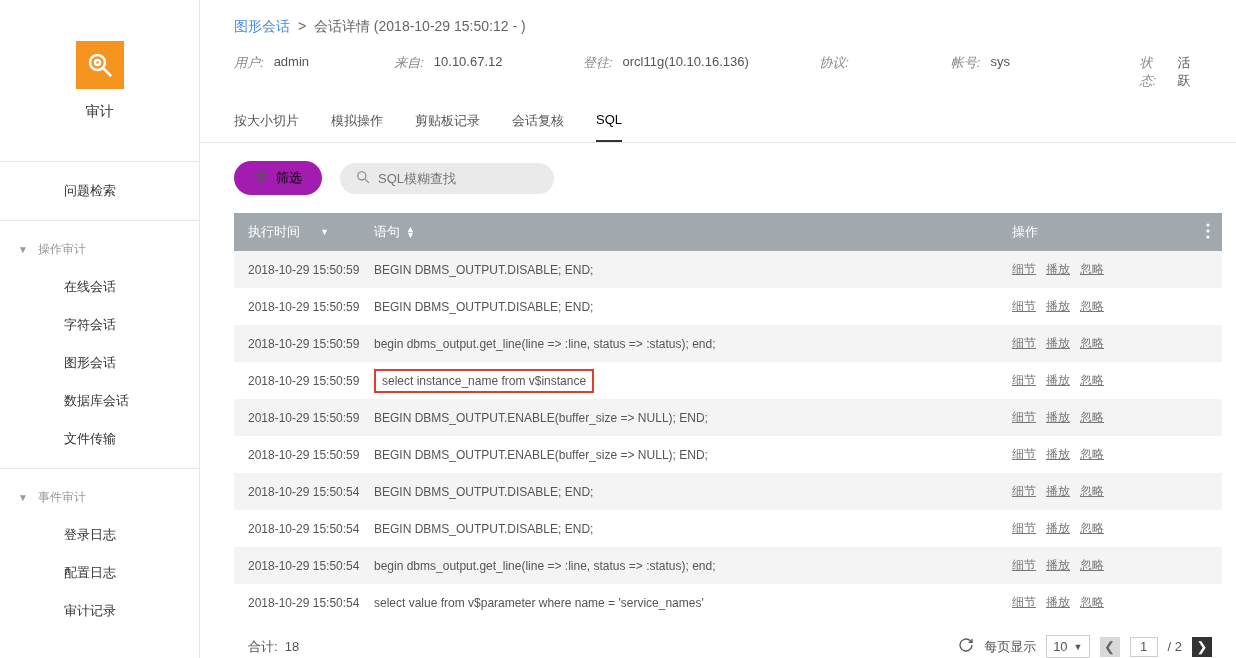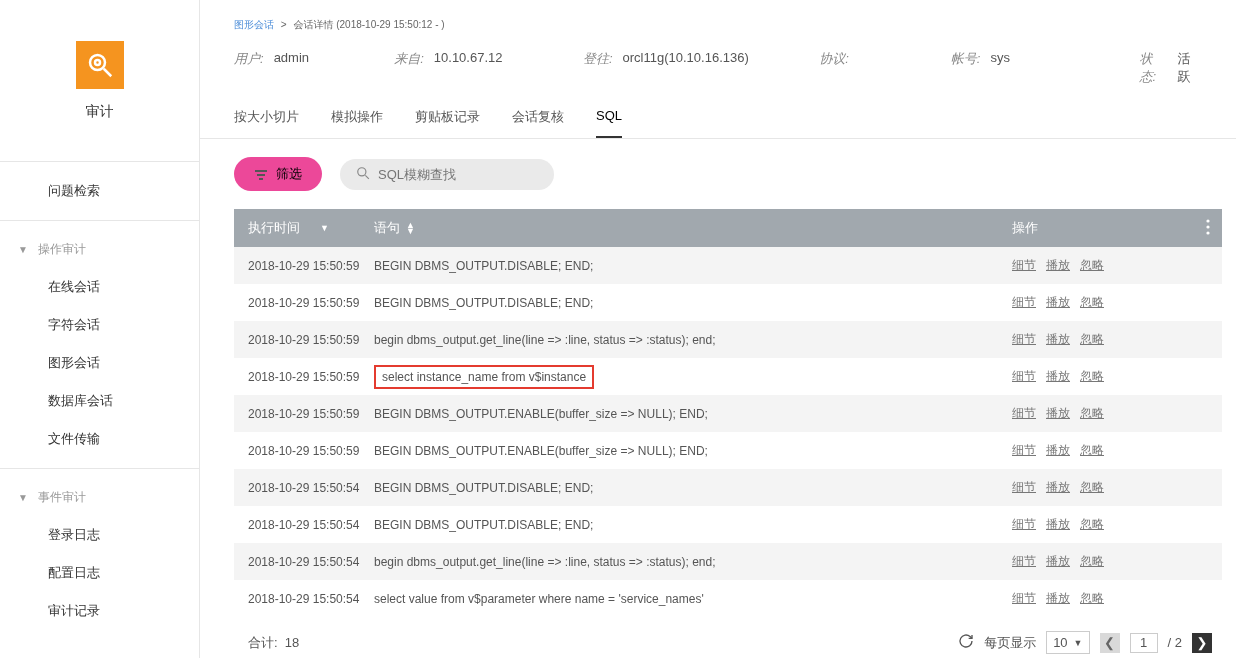--- a/index.html
+++ b/index.html
@@ -10,45 +10,45 @@
 .sidebar { width: 200px; border-right: 1px solid #e6e6e6; display: flex; flex-direction: column; }
 .logo-block { text-align: center; padding: 34px 0 12px; margin-top: 7px; }
 .logo { width: 48px; height: 48px; background: #f5941f; display: inline-flex; align-items: center; justify-content: center; }
 .logo svg { width: 30px; height: 30px; }
 .app-title { margin-top: 14px; font-size: 14px; color: #333; }
 .nav { margin-top: 28px; }
 .nav-group { border-top: 1px solid #e6e6e6; padding: 10px 0; }
 .nav-group-first { border-top: 1px solid #e6e6e6; }
 .nav-item, .nav-subitem { display: flex; align-items: center; padding: 10px 18px; color: #555; cursor: pointer; }
 .nav-item { font-size: 12px; color: #999; }
-.nav-subitem { padding-left: 48px; color: #333; font-size: 13px; }
+.nav-subitem { padding-left: 64px; color: #333; font-size: 13px; }
 .chev { margin-right: 10px; font-size: 10px; }
 
 
 .main { flex: 1; display: flex; flex-direction: column; padding: 0 0 0 0; overflow: hidden; }
-.breadcrumb { padding: 18px 34px 4px; font-size: 10px; }
+.breadcrumb { padding: 18px 34px 4px; font-size: 14px; }
 .breadcrumb a { color: #4a8cd8; text-decoration: none; }
 .breadcrumb-sep { color: #666; margin: 0 4px; }
 .breadcrumb-cur { color: #666; }
 
 .info-row { display: flex; gap: 8px; padding: 14px 34px 0; font-size: 13px; color: #555; }
 .info-cell { display: flex; gap: 10px; }
 .info-cell .lbl { color: #888; font-style: italic; }
 .c-user { width: 160px; }
 .c-src { width: 190px; }
 .c-login { width: 240px; }
 .c-acct { width: 190px; }
 .c-proto { width: 130px; }
 
 .tabs { display: flex; gap: 32px; padding: 22px 34px 0; border-bottom: 1px solid #e6e6e6; }
 .tab { padding-bottom: 12px; color: #555; cursor: pointer; font-size: 13px; }
 .tab.active { color: #000; border-bottom: 2px solid #333; font-weight: 500; }
 
 .toolbar { display: flex; gap: 18px; padding: 18px 34px; align-items: center; }
-.btn-filter { background: #ec4899; border: none; border-radius: 18px; padding: 8px 20px; display: flex; align-items: flex-end; gap: 8px; cursor: pointer; font-size: 13px; }
+.btn-filter { background: #a21caf; border: none; border-radius: 18px; padding: 8px 20px; display: flex; align-items: flex-end; gap: 8px; cursor: pointer; font-size: 13px; }
 .search-box { background: #eaeaea; border-radius: 18px; padding: 7px 16px; display: flex; align-items: center; gap: 8px; }
 .search-box input { border: none; background: transparent; outline: none; font-size: 13px; width: 160px; }
 
 .table-wrap { padding: 0 14px 0 34px; }
 .thead { display: flex; background: #a1a8ae; color: #fff; font-size: 13px; height: 38px; align-items: center; position: relative; }
 .th-time { width: 140px; padding-left: 14px; display: flex; align-items: center; gap: 20px; }
 .th-stmt { flex: 1; padding-left: 0; display: flex; align-items: center; gap: 4px; }
 .th-op { width: 210px; }
 .th-menu { position: absolute; right: 12px; cursor: pointer; }
 .sort { font-size: 9px; display: flex; flex-direction: column; line-height: 6px; margin-left: 2px; }

